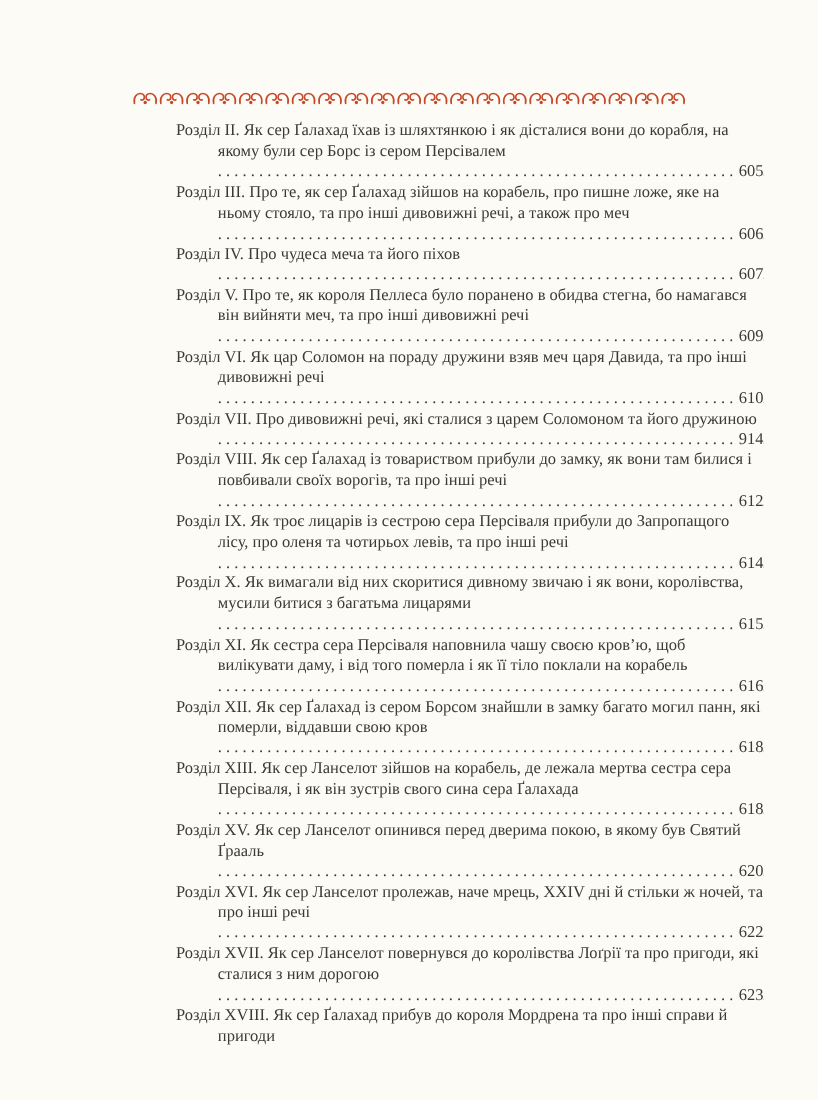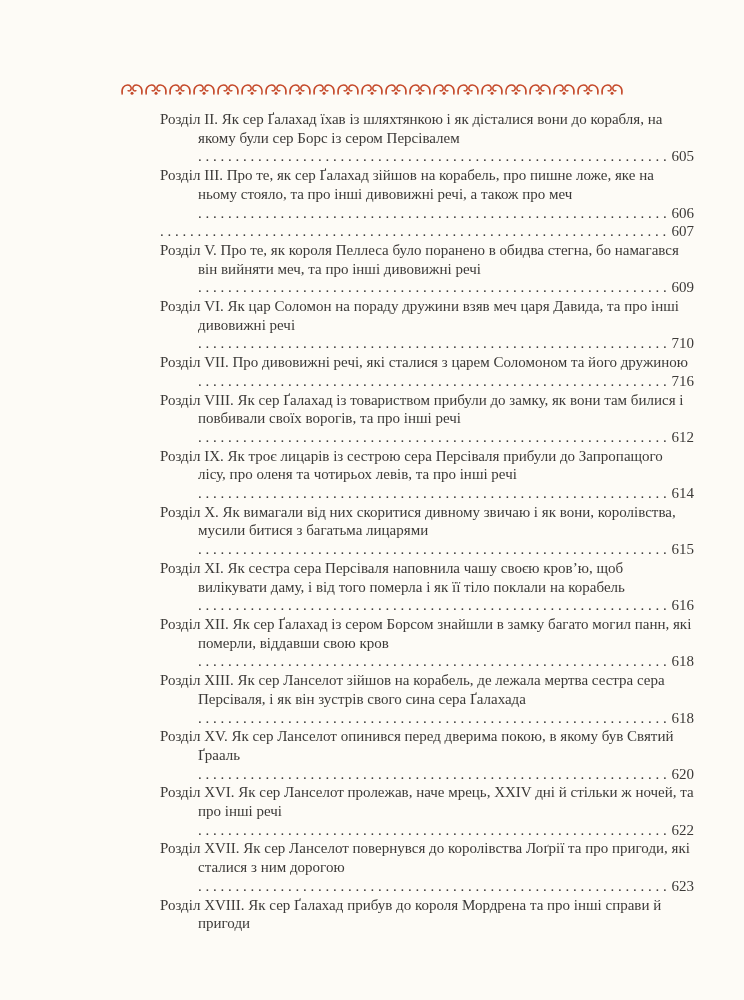--- a/index.html
+++ b/index.html
@@ -81,27 +81,27 @@
         <use href="#orn-tile" x="456"></use>
         <use href="#orn-tile" x="480"></use>
       </svg>
   </div>
 
   <div class="toc" id="toc">
   <div class="entry"><span class="txt">Розділ II. Як сер Ґалахад їхав із шляхтянкою і як дісталися вони до корабля, на якому були сер Борс із сером Персівалем</span><span class="leader"></span><span class="pnum" style="background: rgb(253, 251, 246);">605</span></div>
 
   <div class="entry"><span class="txt">Розділ III. Про те, як сер Ґалахад зійшов на корабель, про пишне ложе, яке на ньому стояло, та про інші дивовижні речі, а також про меч</span><span class="leader"></span><span class="pnum" style="background: rgb(253, 251, 246);">606</span></div>
 
-  <div class="entry"><span class="leader"></span><span class="pnum" style="background: rgb(253, 251, 246);">607</span></div>
+  <div class="entry"><span class="txt">Розділ IV. Про чудеса меча та його піхов</span><span class="leader"></span><span class="pnum" style="background: rgb(253, 251, 246);">607</span></div>
 
   <div class="entry"><span class="txt">Розділ V. Про те, як короля Пеллеса було поранено в обидва стегна, бо намагався він вийняти меч, та про інші дивовижні речі</span><span class="leader"></span><span class="pnum" style="background: rgb(253, 251, 246);">609</span></div>
 
-  <div class="entry"><span class="txt">Розділ VI. Як цар Соломон на пораду дружини взяв меч царя Давида, та про інші дивовижні речі</span><span class="leader"></span><span class="pnum" style="background: rgb(253, 251, 246);">710</span></div>
+  <div class="entry"><span class="txt">Розділ VI. Як цар Соломон на пораду дружини взяв меч царя Давида, та про інші дивовижні речі</span><span class="leader"></span><span class="pnum" style="background: rgb(253, 251, 246);">610</span></div>
 
-  <div class="entry"><span class="txt">Розділ VII. Про дивовижні речі, які сталися з царем Соломоном та його дружиною</span><span class="leader"></span><span class="pnum" style="background: rgb(253, 251, 246);">716</span></div>
+  <div class="entry"><span class="txt">Розділ VII. Про дивовижні речі, які сталися з царем Соломоном та його дружиною</span><span class="leader"></span><span class="pnum" style="background: rgb(253, 251, 246);">914</span></div>
 
   <div class="entry"><span class="txt">Розділ VIII. Як сер Ґалахад із товариством прибули до замку, як вони там билися і повбивали своїх ворогів, та про інші речі</span><span class="leader"></span><span class="pnum" style="background: rgb(253, 251, 246);">612</span></div>
 
   <div class="entry"><span class="txt">Розділ IX. Як троє лицарів із сестрою сера Персіваля прибули до Запропащого лісу, про оленя та чотирьох левів, та про інші речі</span><span class="leader"></span><span class="pnum" style="background: rgb(253, 251, 246);">614</span></div>
 
   <div class="entry"><span class="txt">Розділ X. Як вимагали від них скоритися дивному звичаю і як вони, королівства, мусили битися з багатьма лицарями</span><span class="leader"></span><span class="pnum" style="background: rgb(253, 251, 246);">615</span></div>
 
   <div class="entry"><span class="txt">Розділ XI. Як сестра сера Персіваля наповнила чашу своєю кров’ю, щоб вилікувати даму, і від того померла і як її тіло поклали на корабель</span><span class="leader"></span><span class="pnum" style="background: rgb(253, 251, 246);">616</span></div>
 
   <div class="entry"><span class="txt">Розділ XII. Як сер Ґалахад із сером Борсом знайшли в замку багато могил панн, які померли, віддавши свою кров</span><span class="leader"></span><span class="pnum" style="background: rgb(253, 251, 246);">618</span></div>

